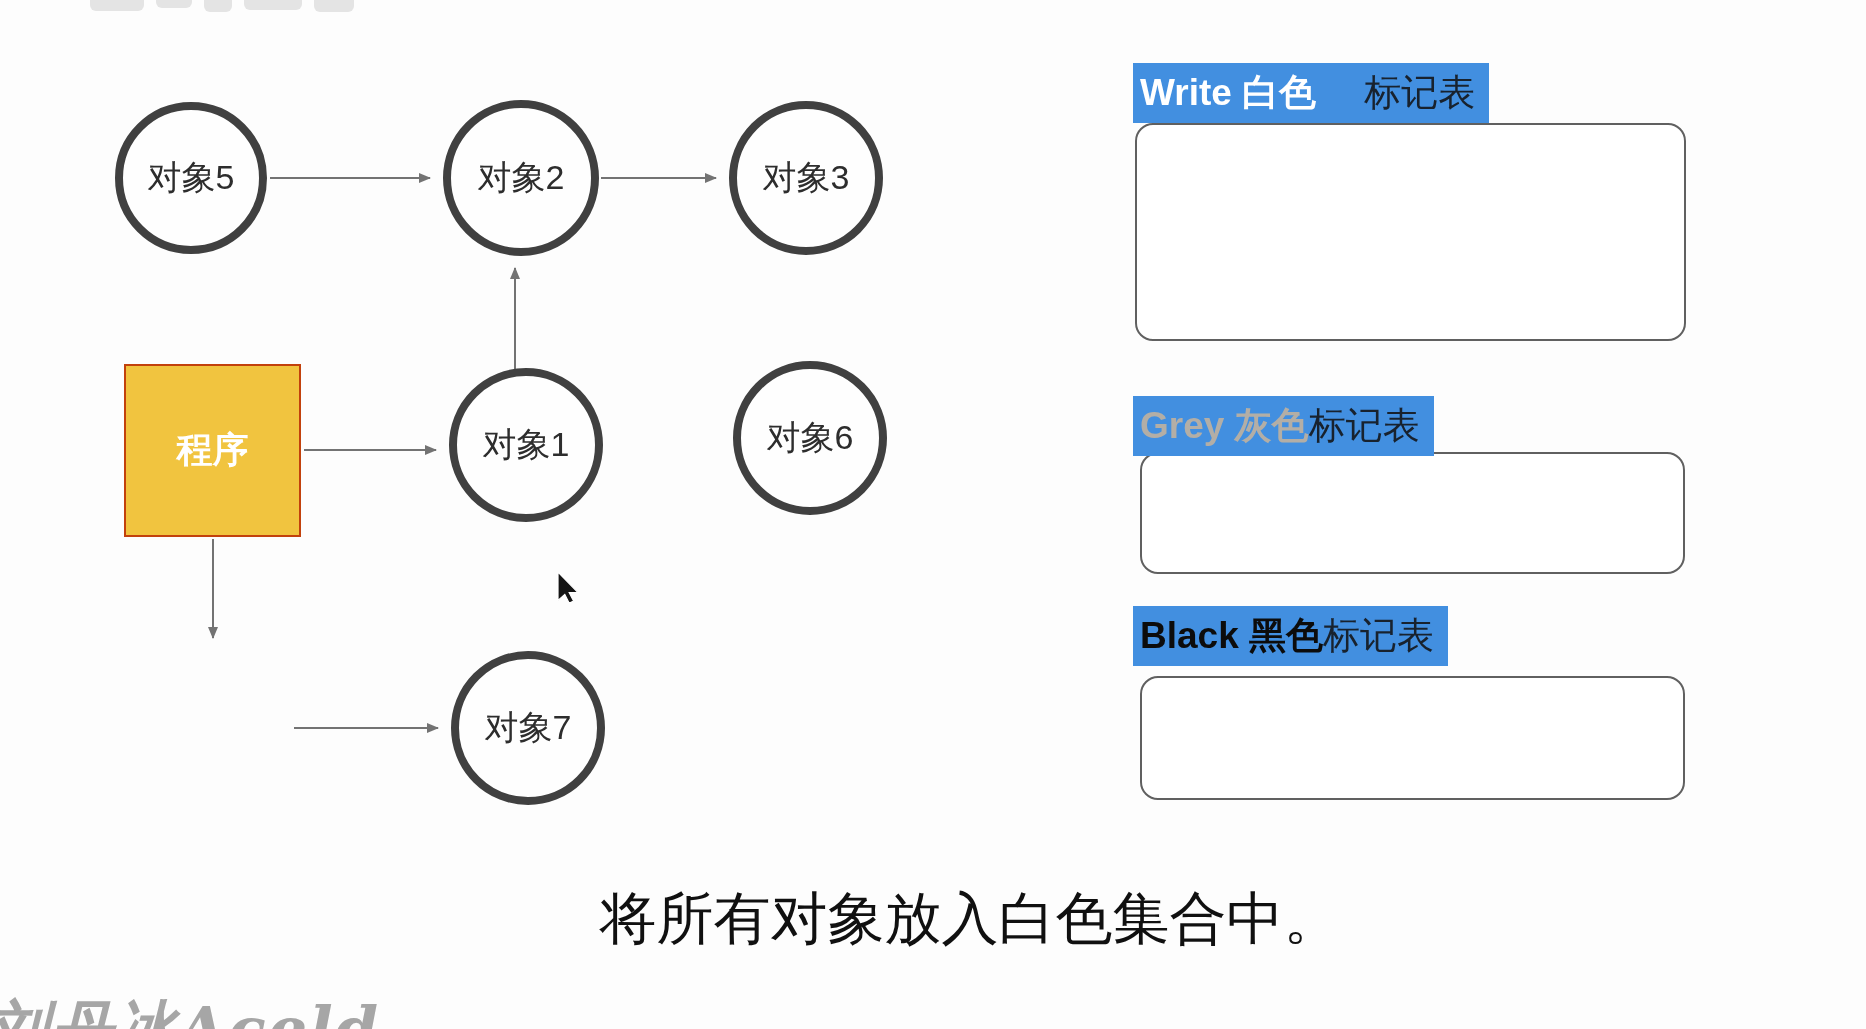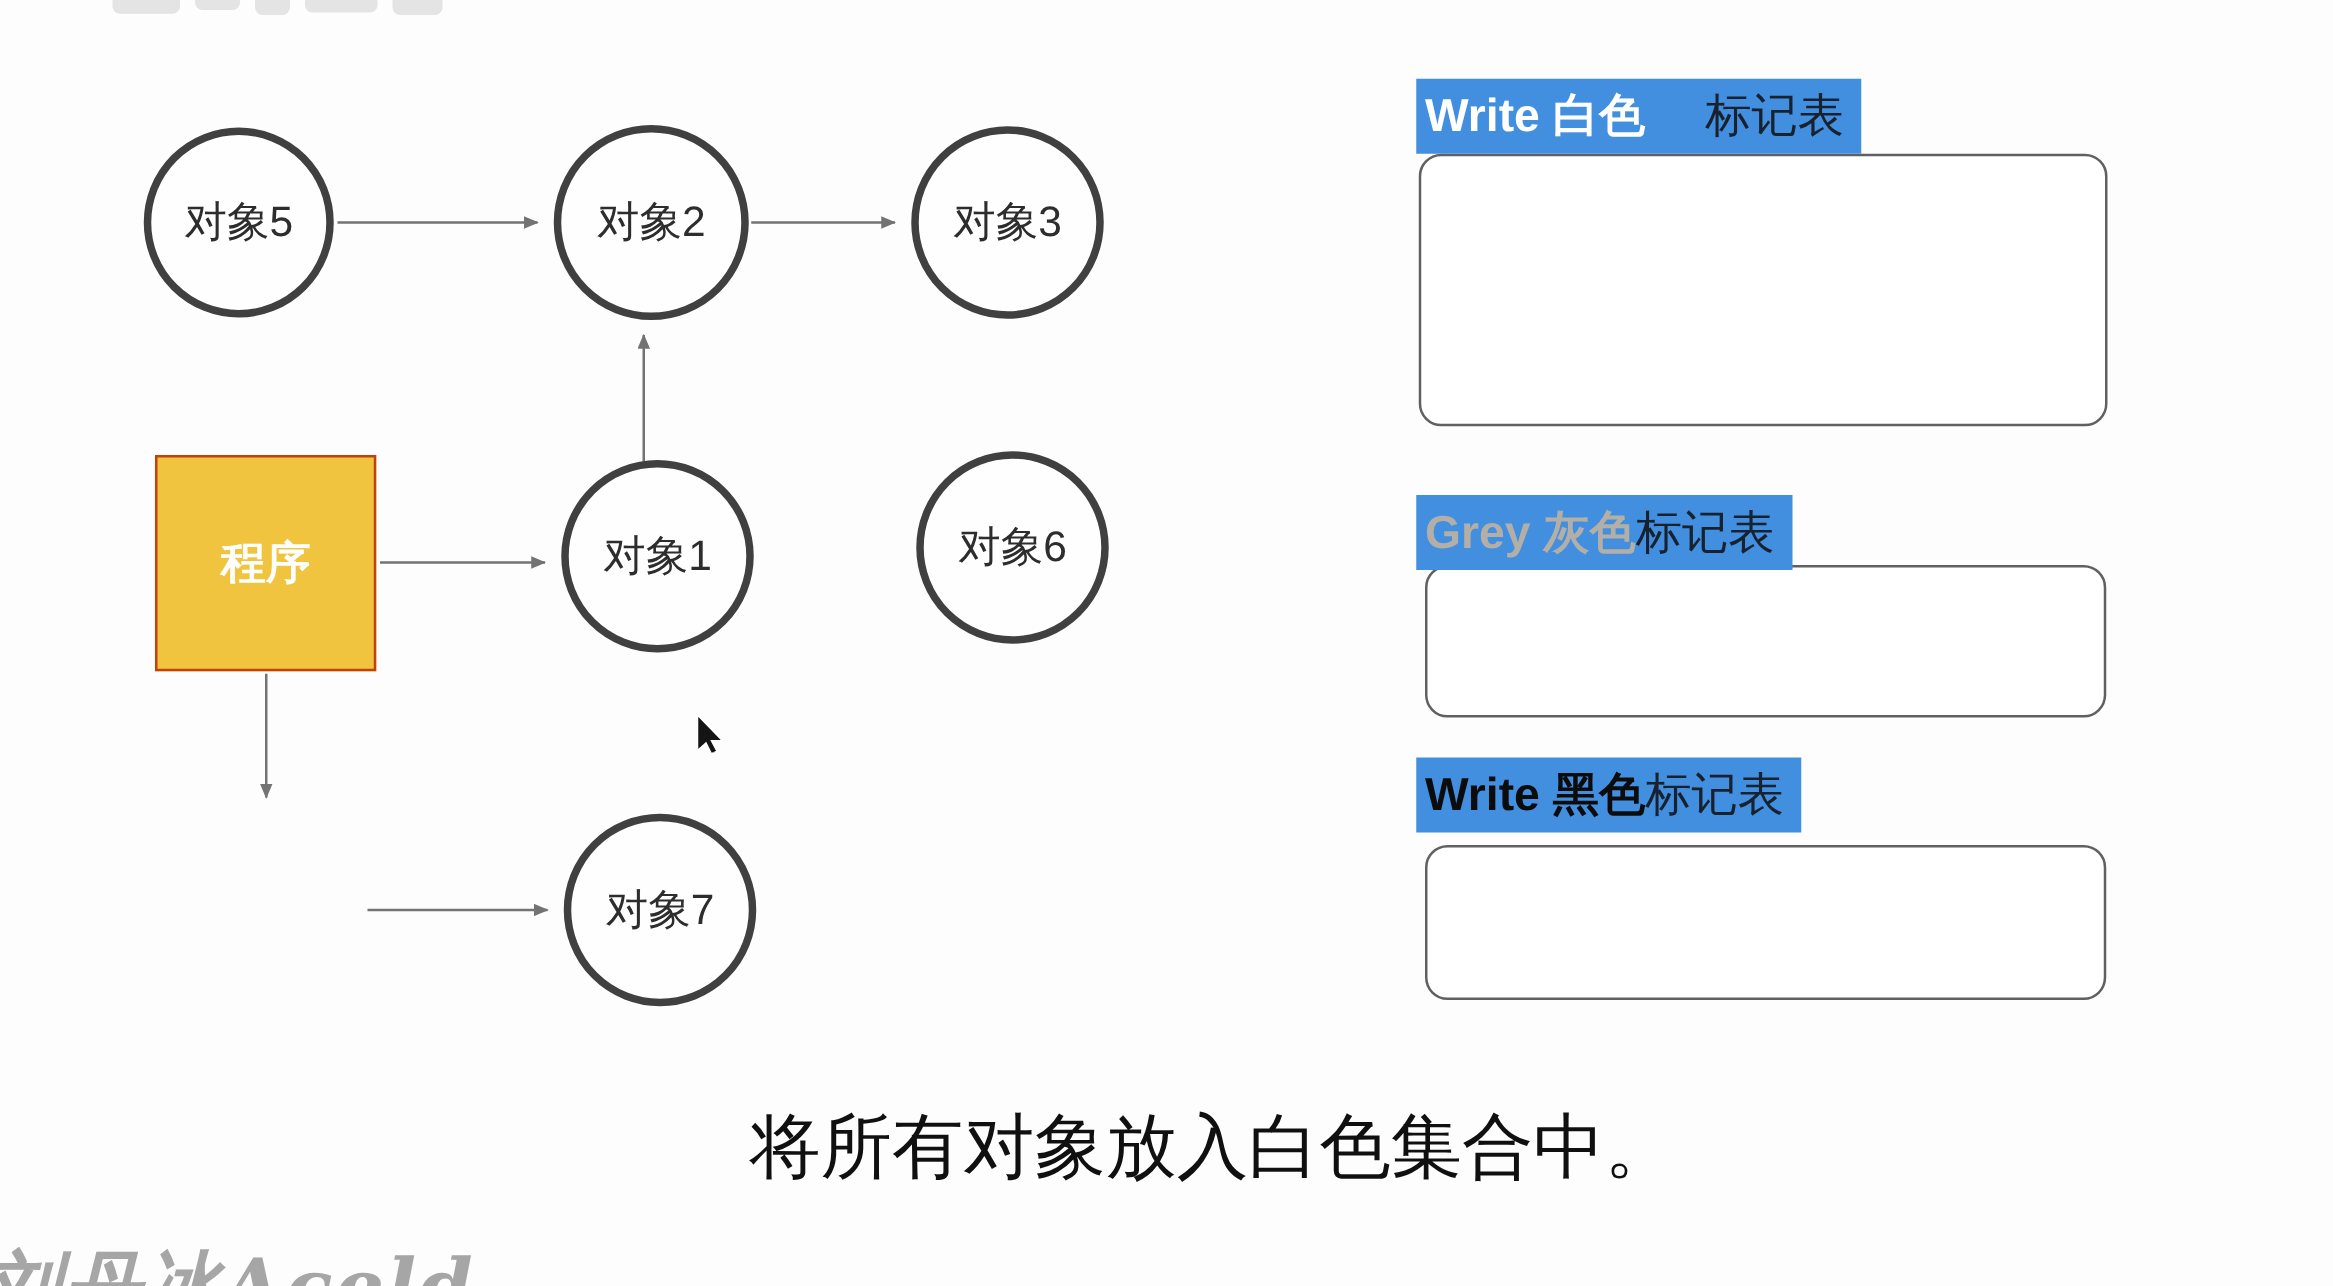--- a/index.html
+++ b/index.html
@@ -22,21 +22,21 @@
   
   svg.edges { position:absolute; left:0; top:0; width:1866px; height:1029px; pointer-events:none; }
   svg.edges line { stroke:#737373; stroke-width:2; }
 
   
   .node {
     position:absolute; display:flex; align-items:center; justify-content:center;
     font-size:34px; color:#2d2d2d; text-align:center;
   }
   .circle {
-    border:6px solid #404040; border-radius:50%; background:#fefefe;
+    border:8px solid #404040; border-radius:50%; background:#fefefe;
   }
   .program {
     background:#f1c43f; border:2px solid #c2410c; color:#ffffff;
     font-weight:bold; font-size:36px;
   }
 
   
   .panel-label {
     position:absolute; height:60px; display:flex; align-items:center;
     background:#428fe0; padding:0 14px 0 7px; white-space:nowrap;
@@ -124,21 +124,21 @@
   </div>
   <div class="panel-box" style="left:1135px; top:123px; width:551px; height:218px;"></div>
 
   <div class="panel-label" style="left:1133px; top:396px;">
     <span class="prefix prefix-grey">Grey 灰色</span>
       <span class="suffix">标记表</span>
   </div>
   <div class="panel-box" style="left:1140px; top:452px; width:545px; height:122px;"></div>
 
   <div class="panel-label" style="left:1133px; top:606px;">
-    <span class="prefix prefix-black">Write 黑色</span>
+    <span class="prefix prefix-black">Black 黑色</span>
       <span class="suffix">标记表</span>
   </div>
   <div class="panel-box" style="left:1140px; top:676px; width:545px; height:124px;"></div>
 
   <div class="caption">
     <div>将所有对象放入白色集合中。</div>
   </div>
 
   <div class="watermark">刘丹冰Aceld</div>
 

